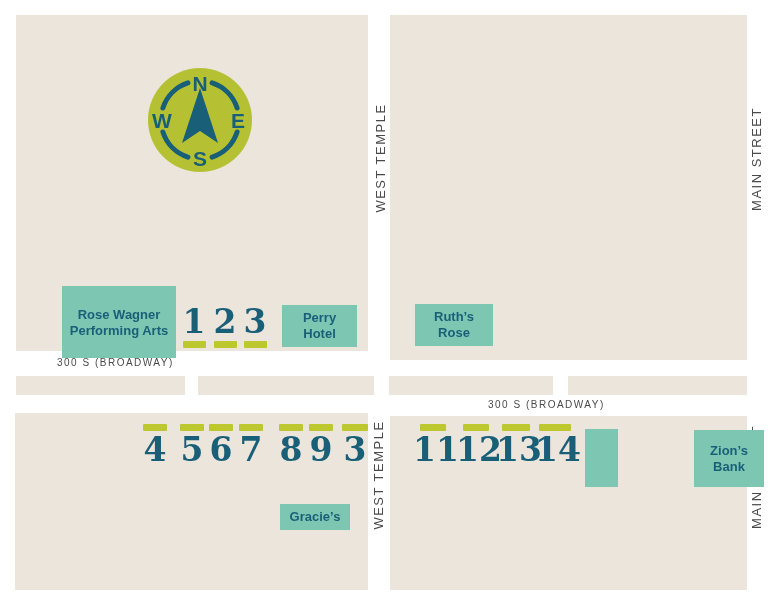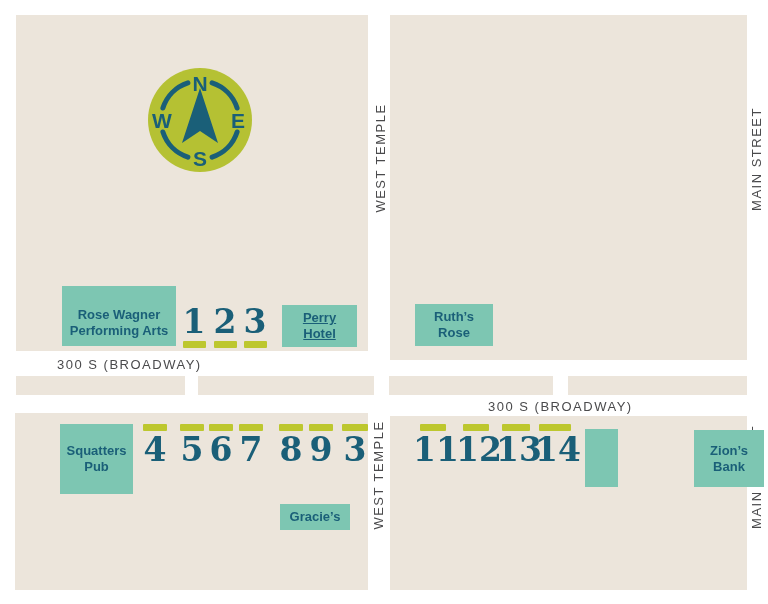--- a/index.html
+++ b/index.html
@@ -16,21 +16,21 @@
     font-family:"Liberation Sans",sans-serif;
   }
   .block{position:absolute;background:var(--block);}
   .building{
     position:absolute;background:var(--building);
     display:flex;flex-direction:column;align-items:center;justify-content:center;
     text-align:center;color:var(--dark-teal);font-weight:700;font-size:13px;line-height:16px;
   }
   .building.pad-down{justify-content:flex-start;padding-top:21px;box-sizing:border-box;}
   .hlabel{
-    position:absolute;font-size:13px;letter-spacing:1.5px;color:var(--street-text);
+    position:absolute;font-size:10px;letter-spacing:1.5px;color:var(--street-text);
     white-space:nowrap;font-weight:400;
   }
   .vlabel{
     position:absolute;width:140px;height:16px;display:flex;align-items:center;justify-content:center;
     transform:rotate(-90deg);font-size:13px;letter-spacing:1.5px;color:var(--street-text);
     white-space:nowrap;font-weight:400;
   }
   .marker{position:absolute;width:40px;text-align:center;}
   .marker-top{top:306px;}
   .marker-bottom{top:424px;}
@@ -75,35 +75,31 @@
     <text x="17" y="55" text-anchor="middle" dominant-baseline="central">W</text>
   </svg>
 
   <div class="hlabel" style="left:57px;top:357px;">300 S (BROADWAY)</div>
   <div class="hlabel" style="left:488px;top:399px;">300 S (BROADWAY)</div>
   <div class="vlabel" style="left:310px;top:150px;">WEST TEMPLE</div>
   <div class="vlabel" style="left:308px;top:467px;">WEST TEMPLE</div>
   <div class="vlabel" style="left:686px;top:151px;">MAIN STREET</div>
   <div class="vlabel" style="left:686px;top:469px;">MAIN STREET</div>
 
-  <div class="building pad-down" style="left:62px;top:286px;width:114px;height:60px;text-align:right;">
+  <div class="building pad-down" style="left:62px;top:286px;width:114px;height:72px;text-align:right;">
     <span>Rose Wagner</span>
     <span>Performing Arts</span>
   </div>
-  <div class="building" style="left:282px;top:305px;width:75px;height:42px;text-decoration:underline;">
+  <div class="building" style="left:282px;top:305px;width:75px;height:42px;">
     <span>Perry</span>
     <span>Hotel</span>
   </div>
   <div class="building" style="left:415px;top:304px;width:78px;height:42px;text-align:right;">
     <span>Ruth’s</span>
     <span>Rose</span>
-  </div>
-  <div class="building" style="left:60px;top:424px;width:73px;height:70px;">
-    <span>Squatters</span>
-    <span>Pub</span>
   </div>
   <div class="building" style="left:280px;top:504px;width:70px;height:26px;">
     <span>Gracie’s</span>
   </div>
   <div class="building" style="left:585px;top:429px;width:33px;height:58px;"></div>
   <div class="building" style="left:657px;top:430px;width:70px;height:57px;margin-left:37px;">
     <span>Zion’s</span>
     <span>Bank</span>
   </div>
 

